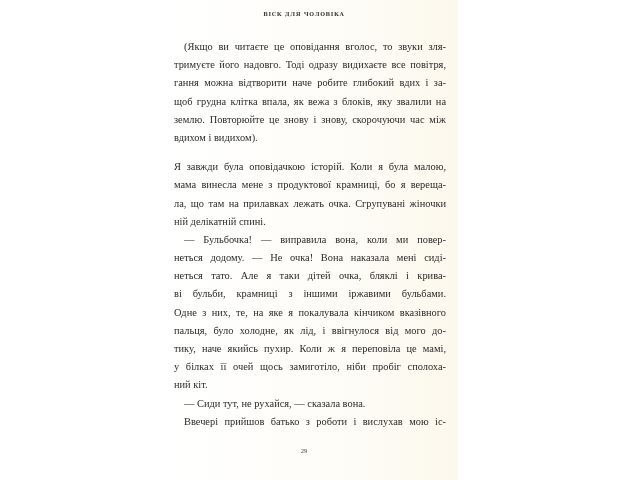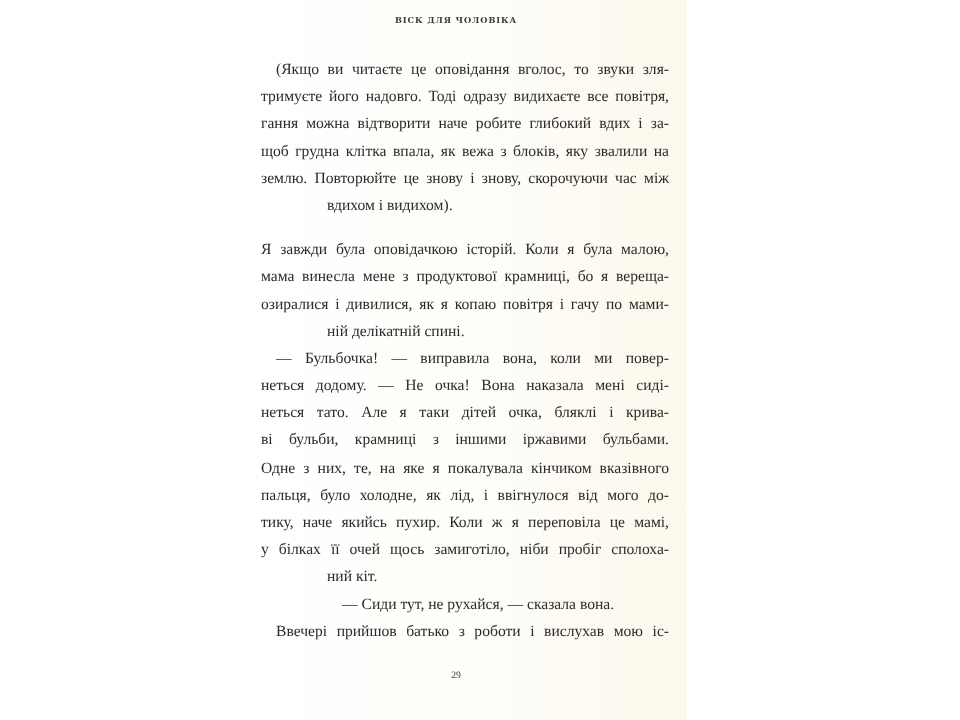--- a/index.html
+++ b/index.html
@@ -49,21 +49,20 @@
     }
     .line {
       display: block;
       white-space: nowrap;
       text-align: justify;
       text-align-last: justify;
       height: 18.2px;
     }
     .line.last {
       text-align-last: left;
-      margin-left: 44px;
     }
     .line.indent {
       padding-left: 10px;
     }
     .gap {
       height: 11px;
     }
     .folio {
       position: absolute;
       left: 0;
@@ -91,21 +90,21 @@
         <span class="line">щоб грудна клітка впала, як вежа з блоків, яку звалили на</span>
         <span class="line">землю. Повторюйте це знову і знову, скорочуючи час між</span>
         <span class="line last">вдихом і видихом).</span>
       </div>
 
       <div class="gap"></div>
 
       <div>
         <span class="line">Я завжди була оповідачкою історій. Коли я була малою,</span>
         <span class="line">мама винесла мене з продуктової крамниці, бо я вереща-</span>
-        <span class="line">озиралися і дивилися, як я копаю повітря і гачу по мами-</span>
+        <span class="line">ла, що там на прилавках лежать очка. Сгрупувані жіночки</span>
         <span class="line last">ній делікатній спині.</span>
       </div>
 
       <div>
         <span class="line indent">— Бульбочка! — виправила вона, коли ми повер-</span>
         <span class="line">неться додому. — Не очка! Вона наказала мені сиді-</span>
         <span class="line">неться тато. Але я таки дітей очка, бляклі і крива-</span>
         <span class="line">ві бульби, крамниці з іншими іржавими бульбами.</span>
         <span class="line">Одне з них, те, на яке я покалувала кінчиком вказівного</span>
         <span class="line">пальця, було холодне, як лід, і ввігнулося від мого до-</span>

